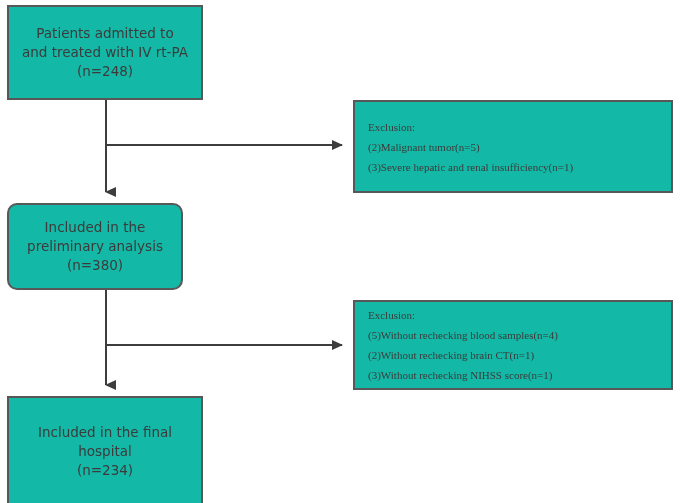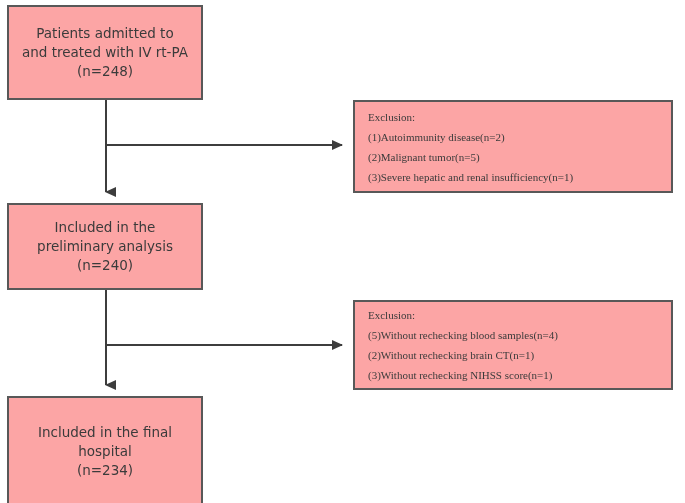--- a/index.html
+++ b/index.html
@@ -33,21 +33,21 @@
     width: 685px;
     height: 503px;
     z-index: 1;
   }
 
   
   .node {
     position: absolute;
     box-sizing: border-box;
     border: 2px solid #585858;
-    background: #fca5a5;
+    background: #14b8a6;
     z-index: 2;
     display: flex;
     flex-direction: column;
     justify-content: center;
   }
 
   .node-center {
     text-align: center;
     padding: 0 8px;
   }
@@ -65,21 +65,21 @@
   }
 
   .node-left .line {
     font-size: 11px;
     line-height: 20px;
     font-family: Liberation Serif, serif;
   }
 
   
   #node-screened   { left: 7px;   top: 5px;   width: 196px; height: 95px; }
-  #node-preliminary{ left: 7px;   top: 203px; width: 196px; height: 87px; }
+  #node-preliminary{ left: 7px;   top: 203px; width: 176px; height: 87px; border-radius: 10px; }
   #node-final      { left: 7px;   top: 396px; width: 196px; height: 111px; }
   #node-exclusion-1{ left: 353px; top: 100px; width: 320px; height: 93px; }
   #node-exclusion-2{ left: 353px; top: 300px; width: 320px; height: 90px; }
 </style>
 </head>
 <body>
 
 <div id="flow-canvas">
 
   <svg id="connectors" viewBox="0 0 685 503" width="685" height="503" aria-hidden="true">
@@ -111,32 +111,31 @@
 
   <div class="node node-center" id="node-screened">
     <span class="line">Patients admitted to</span>
     <span class="line">and treated with IV rt-PA</span>
     <span class="line">(n=248)</span>
   </div>
 
   <div class="node node-center" id="node-preliminary">
     <span class="line">Included in the</span>
     <span class="line">preliminary analysis</span>
-    <span class="line">(n=240)</span>
+    <span class="line">(n=380)</span>
   </div>
 
   <div class="node node-center" id="node-final">
     <span class="line">Included in the final</span>
     <span class="line">hospital</span>
     <span class="line">(n=234)</span>
   </div>
 
   <div class="node node-left" id="node-exclusion-1">
     <span class="line">Exclusion:</span>
-    <span class="line">(1)Autoimmunity disease(n=2)</span>
     <span class="line">(2)Malignant tumor(n=5)</span>
     <span class="line">(3)Severe hepatic and renal insufficiency(n=1)</span>
   </div>
 
   <div class="node node-left" id="node-exclusion-2">
     <span class="line">Exclusion:</span>
     <span class="line">(5)Without rechecking blood samples(n=4)</span>
     <span class="line">(2)Without rechecking brain CT(n=1)</span>
     <span class="line">(3)Without rechecking NIHSS score(n=1)</span>
   </div>

